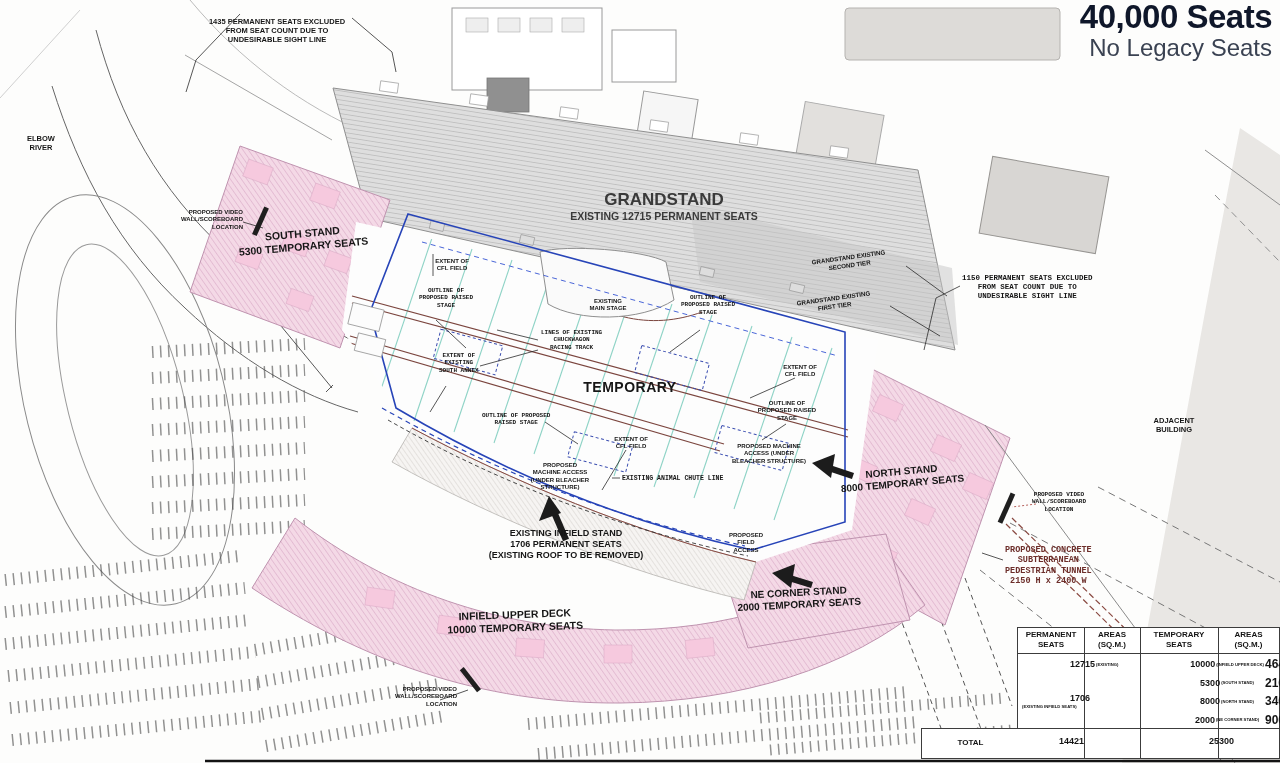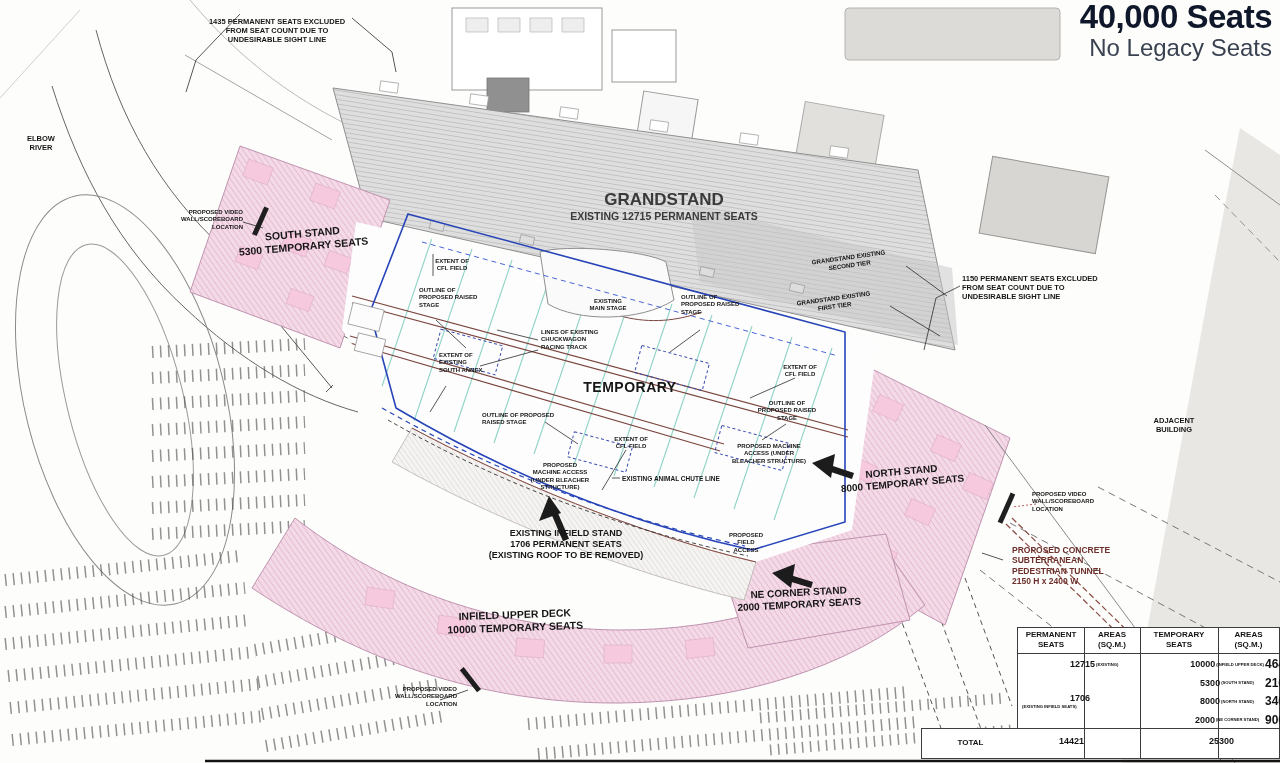--- a/index.html
+++ b/index.html
@@ -2,26 +2,26 @@
 <html><head>
 <meta charset="utf-8">
 <style>
   html,body{margin:0;padding:0;background:#ffffff;}
   #stage{position:relative;width:1280px;height:763px;background:#fdfdfc;overflow:hidden;
          font-family:"Liberation Sans", sans-serif;}
   svg{position:absolute;left:0;top:0;}
   .lbl{position:absolute;font-weight:700;color:#161616;white-space:pre-line;
        line-height:1.22;text-align:center;z-index:5;}
   .c{transform:translate(-50%,-50%);}
-  .la{text-align:left;}
+  .la{text-align:center;font-family:Liberation Mono, monospace;}
   .ra{text-align:right;}
   .title-block{position:absolute;top:0px;right:8px;text-align:right;z-index:6;}
   .title1{font-size:33px;font-weight:700;color:#0f172a;line-height:1.05;letter-spacing:-0.5px;}
   .title2{font-size:24px;font-weight:400;color:#3a4252;line-height:1.1;}
-  .maroon{color:#6d2f2b;margin-left:7px;}
+  .maroon{color:#6d2f2b;}
   
   .tbl{position:absolute;left:1017px;top:627px;width:261px;height:130px;background:#ffffff;
        border:1.5px solid #3c3c3c;z-index:7;color:#141414;}
   .tbl .vline{position:absolute;top:0;height:100%;border-left:1.4px solid #3c3c3c;}
   .tbl .hline{position:absolute;left:0;width:100%;border-top:1.4px solid #3c3c3c;}
   .tbl .hc{position:absolute;top:2px;font-size:8px;font-weight:700;text-align:center;white-space:pre-line;line-height:1.25;}
   .tval{font-size:9px;font-weight:700;}
   .tnote{font-size:4.2px;font-weight:700;margin-left:1px;}
   .trow{position:absolute;height:12px;display:flex;align-items:center;justify-content:center;margin-left:48px;}
   .acell{position:absolute;height:12px;font-size:12px;font-weight:700;text-align:left;line-height:12px;margin-left:47px;}

